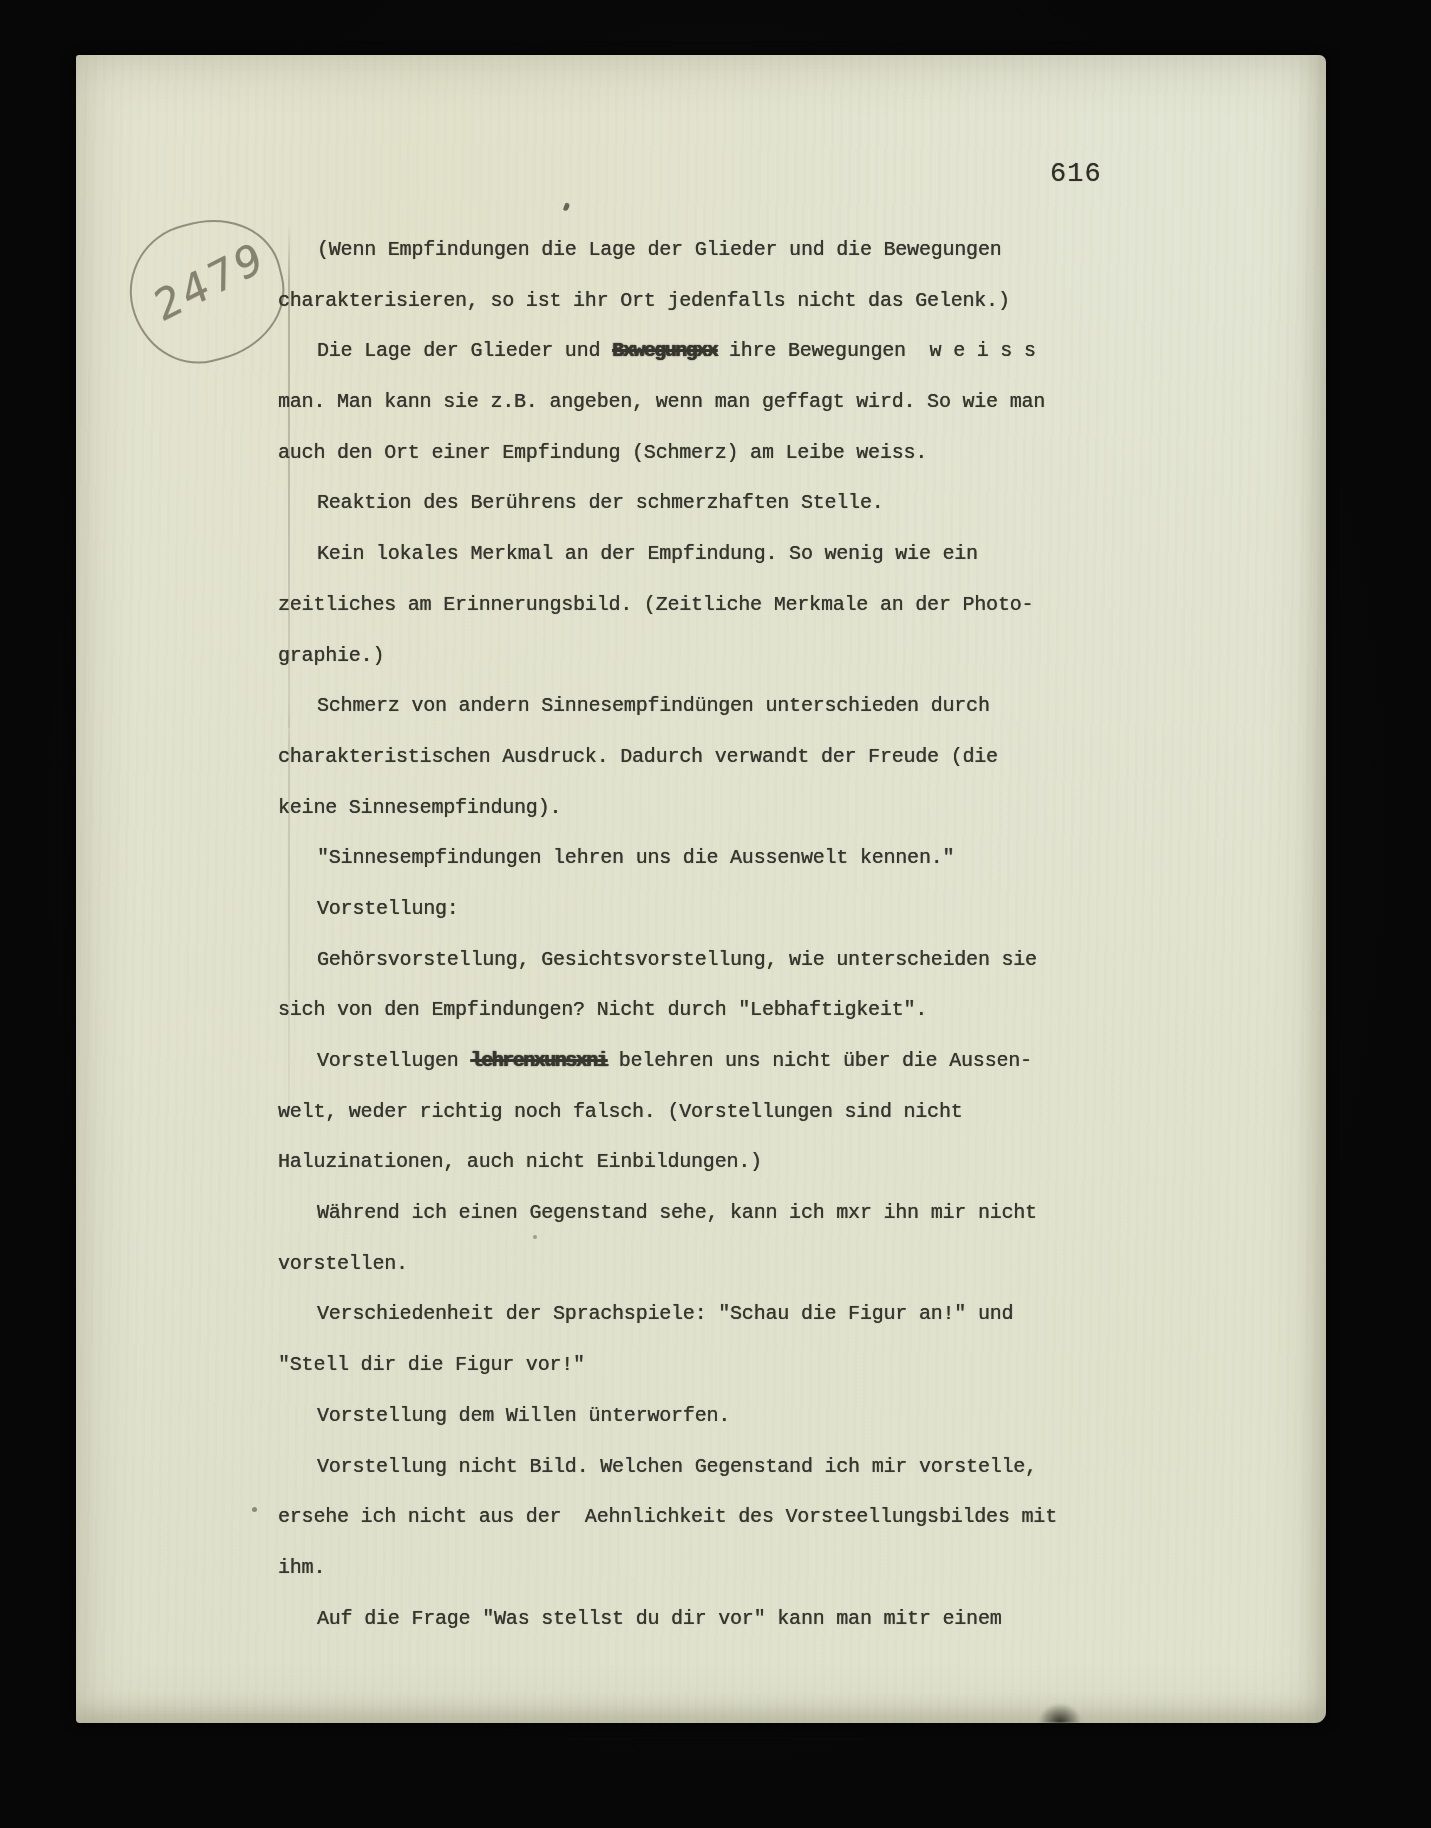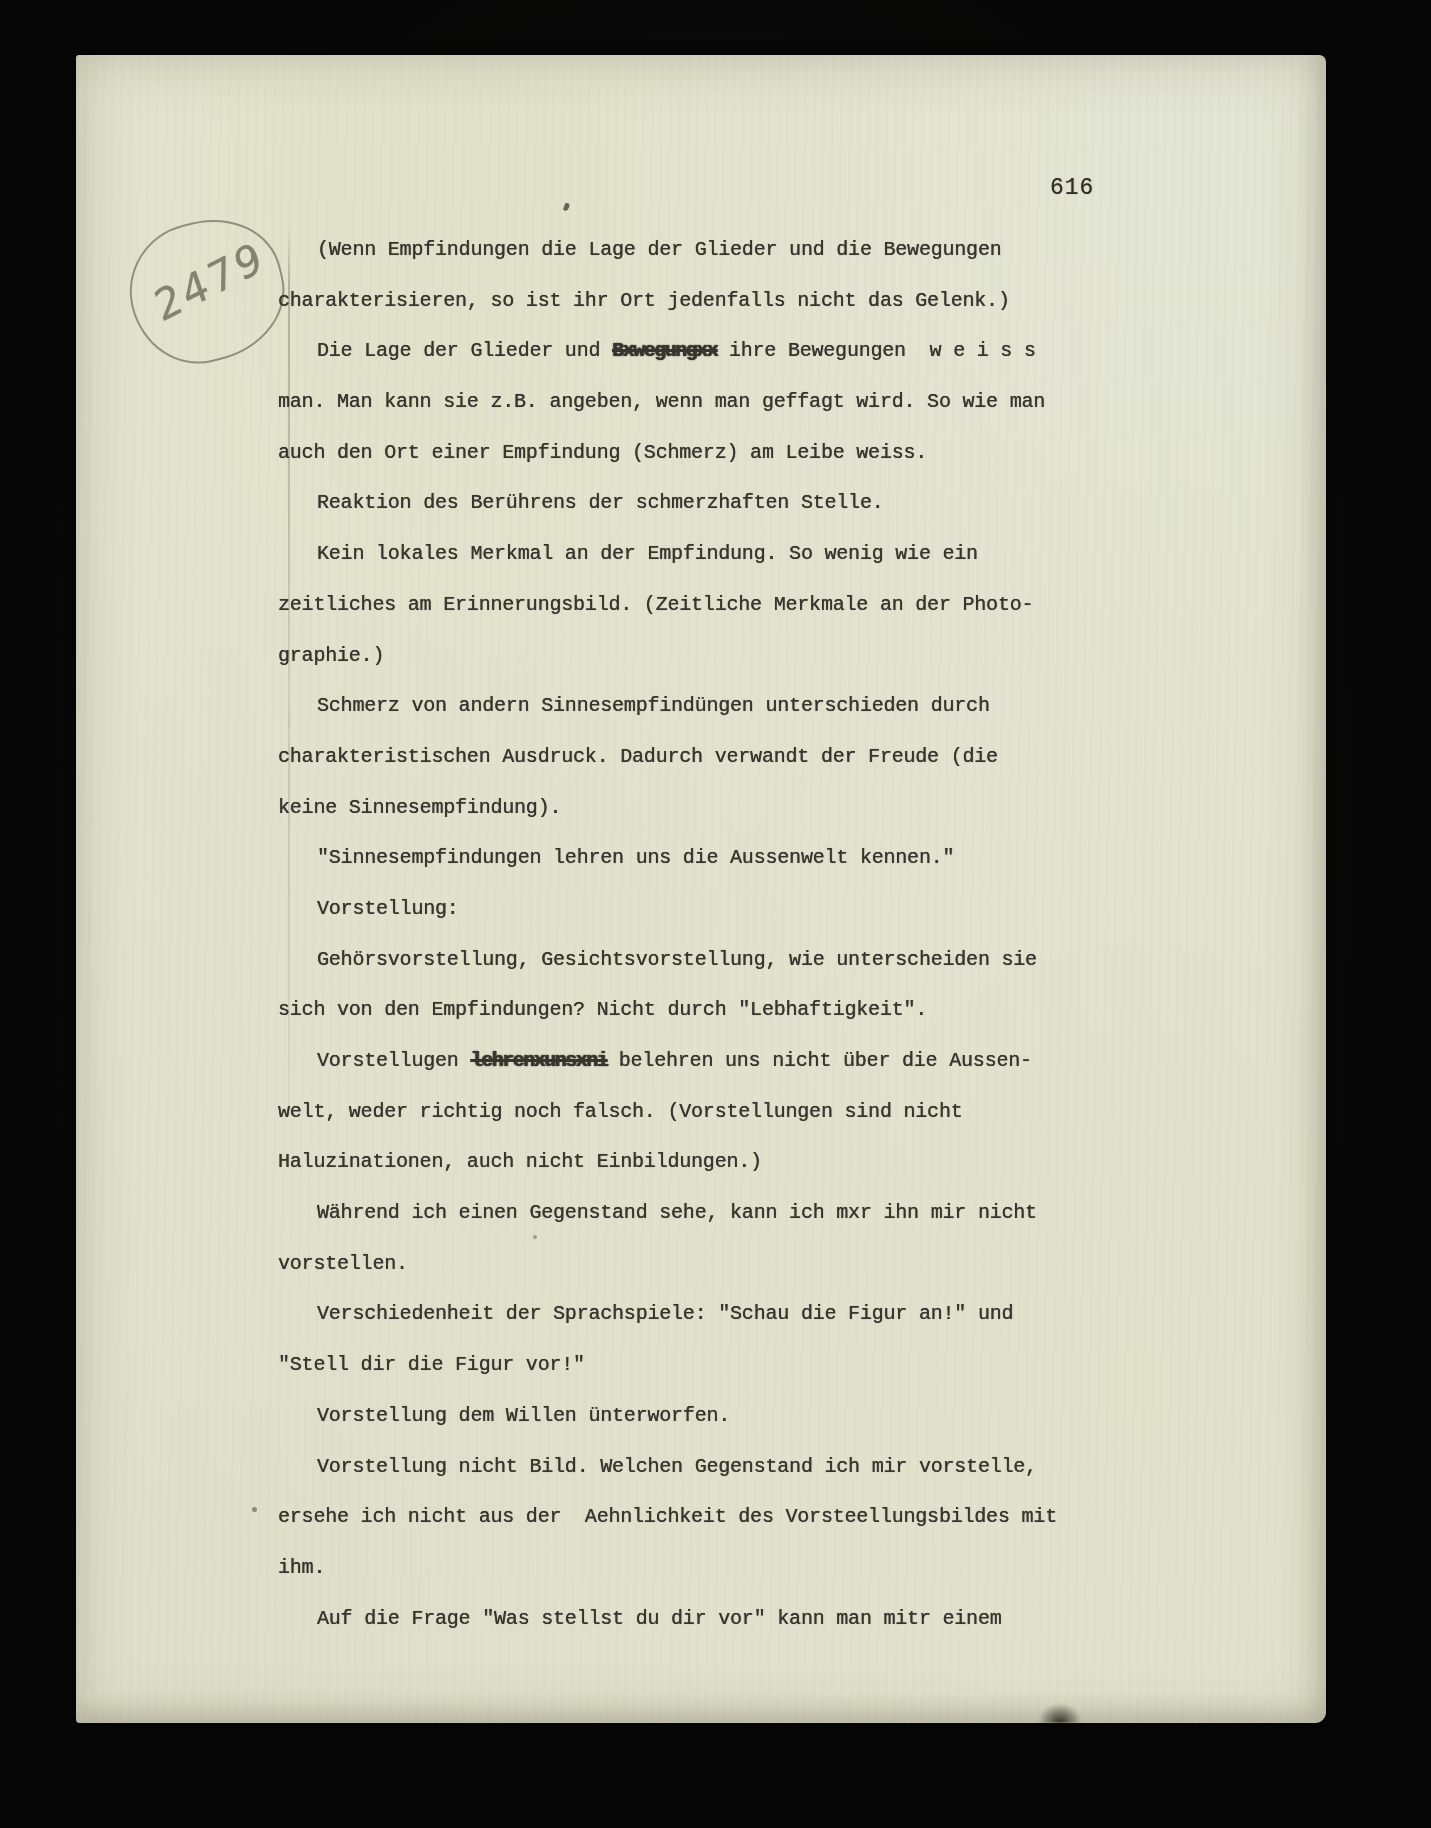--- a/index.html
+++ b/index.html
@@ -28,22 +28,22 @@
       #e3e5d4;
     box-shadow:
       inset 0 0 55px rgba(115,110,80,0.30),
       inset -5px -8px 22px rgba(80,76,52,0.22),
       inset 3px 3px 14px rgba(255,255,245,0.35),
       0 0 12px rgba(0,0,0,0.8);
     border-radius:3px 7px 11px 4px;
   }
   .page-number{
     position:absolute;
-    left:974px;top:120px;
-    font-size:23px;
+    left:974px;top:104px;
+    font-size:27px;
     letter-spacing:1px;
     color:#2f2f28;
     text-shadow:0 0 1px rgba(47,47,40,0.65);
   }
   .annotation{
     position:absolute;
     left:44px;top:158px;
     width:178px;height:158px;
   }
   .annotation-circle{

